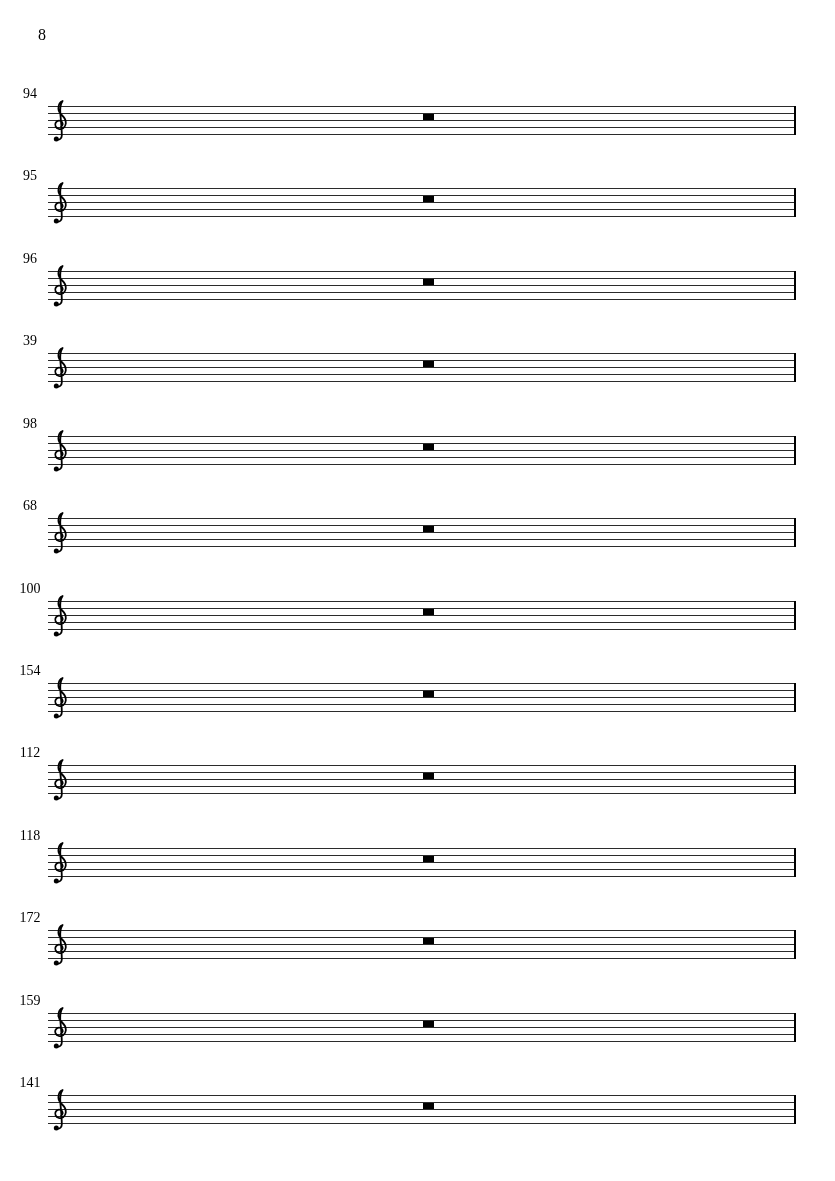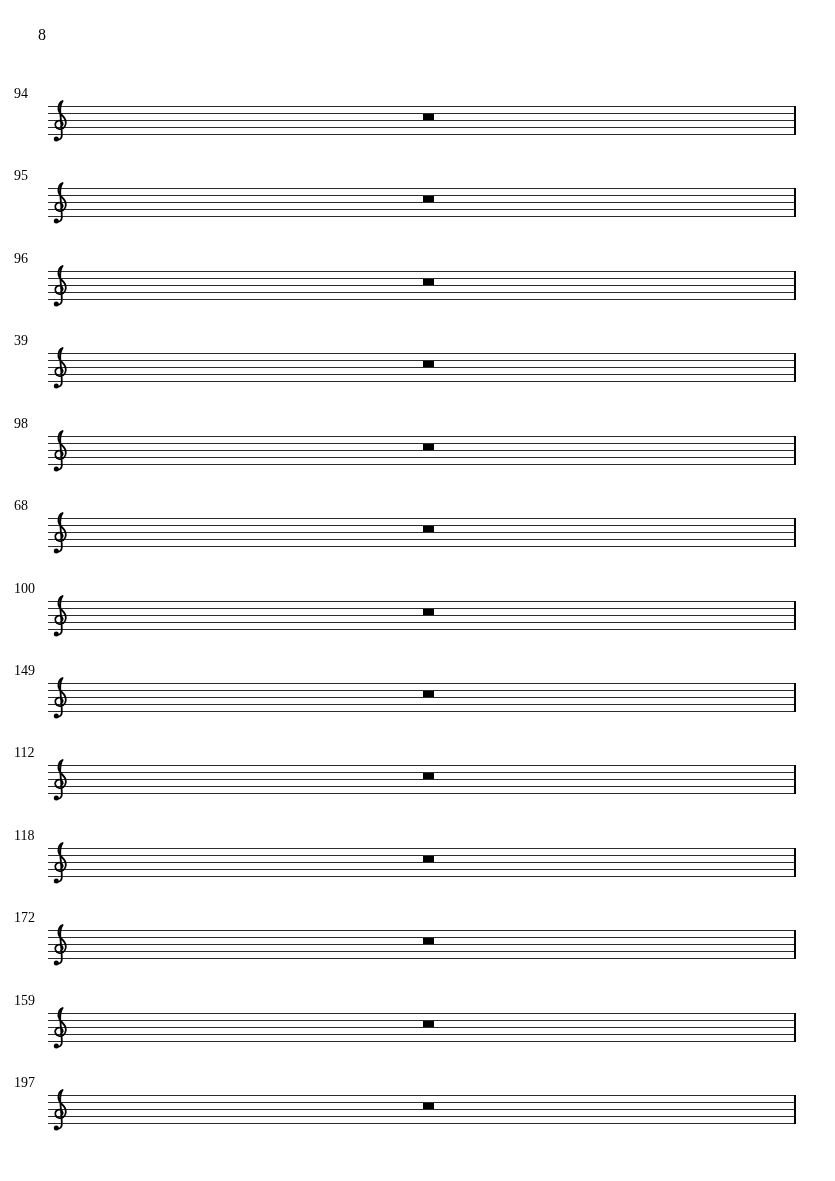--- a/index.html
+++ b/index.html
@@ -29,21 +29,21 @@
     left: 0;
     width: 835px;
     height: 0;
   }
 
   .measure-number {
     position: absolute;
     left: 14px;
     top: -19px;
     width: 32px;
-    text-align: left;
+    text-align: center;
     font-size: 14px;
     line-height: 14px;
     color: #000000;
   }
 
   .staff {
     position: absolute;
     left: 48px;
     top: 0;
     width: 748px;
@@ -302,21 +302,21 @@
           C 14.2 24.7 13.8 26.9 12.0 27.5"></path>
         <circle cx="7.3" cy="40.1" r="2.5"></circle>
       </svg>
 
       <div class="whole-rest"></div>
       <div class="final-barline"></div>
     </div>
   </div>
 
   <div class="system" style="top: 683px;">
-    <div class="measure-number">149</div>
+    <div class="measure-number">154</div>
     <div class="staff">
       <div class="staff-line l0"></div>
       <div class="staff-line l1"></div>
       <div class="staff-line l2"></div>
       <div class="staff-line l3"></div>
       <div class="staff-line l4"></div>
 
       <svg class="clef" viewBox="0 0 22 44">
         <path class="clef-stroke" d="M 7.4 40.4
           C 10.6 41.2 12.8 39.4 12.8 36.6
@@ -447,21 +447,21 @@
           C 14.2 24.7 13.8 26.9 12.0 27.5"></path>
         <circle cx="7.3" cy="40.1" r="2.5"></circle>
       </svg>
 
       <div class="whole-rest"></div>
       <div class="final-barline"></div>
     </div>
   </div>
 
   <div class="system" style="top: 1095px;">
-    <div class="measure-number">197</div>
+    <div class="measure-number">141</div>
     <div class="staff">
       <div class="staff-line l0"></div>
       <div class="staff-line l1"></div>
       <div class="staff-line l2"></div>
       <div class="staff-line l3"></div>
       <div class="staff-line l4"></div>
 
       <svg class="clef" viewBox="0 0 22 44">
         <path class="clef-stroke" d="M 7.4 40.4
           C 10.6 41.2 12.8 39.4 12.8 36.6

